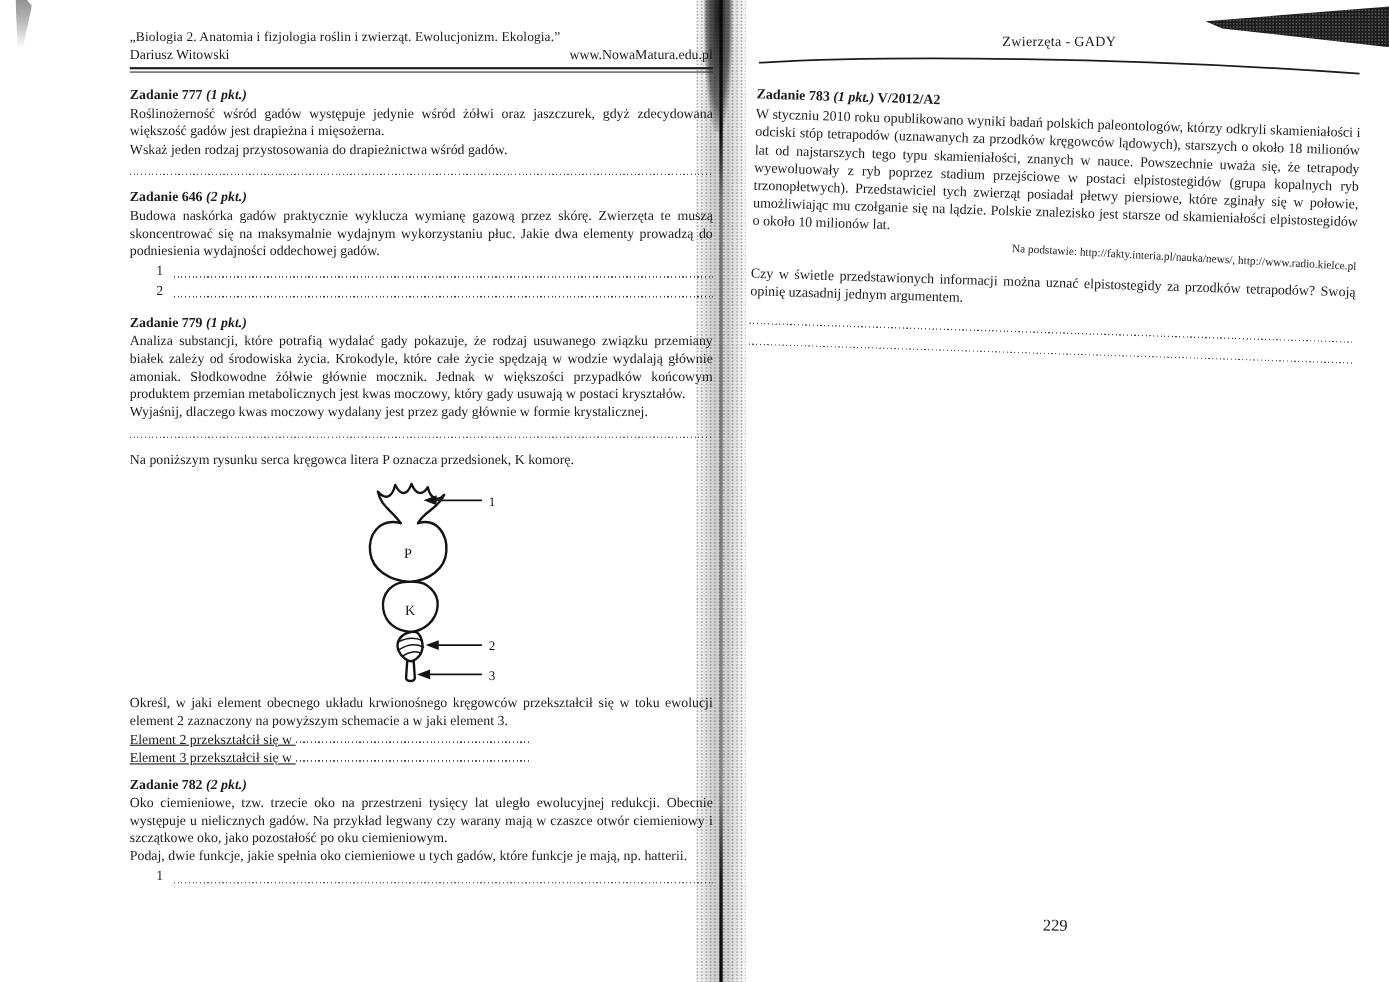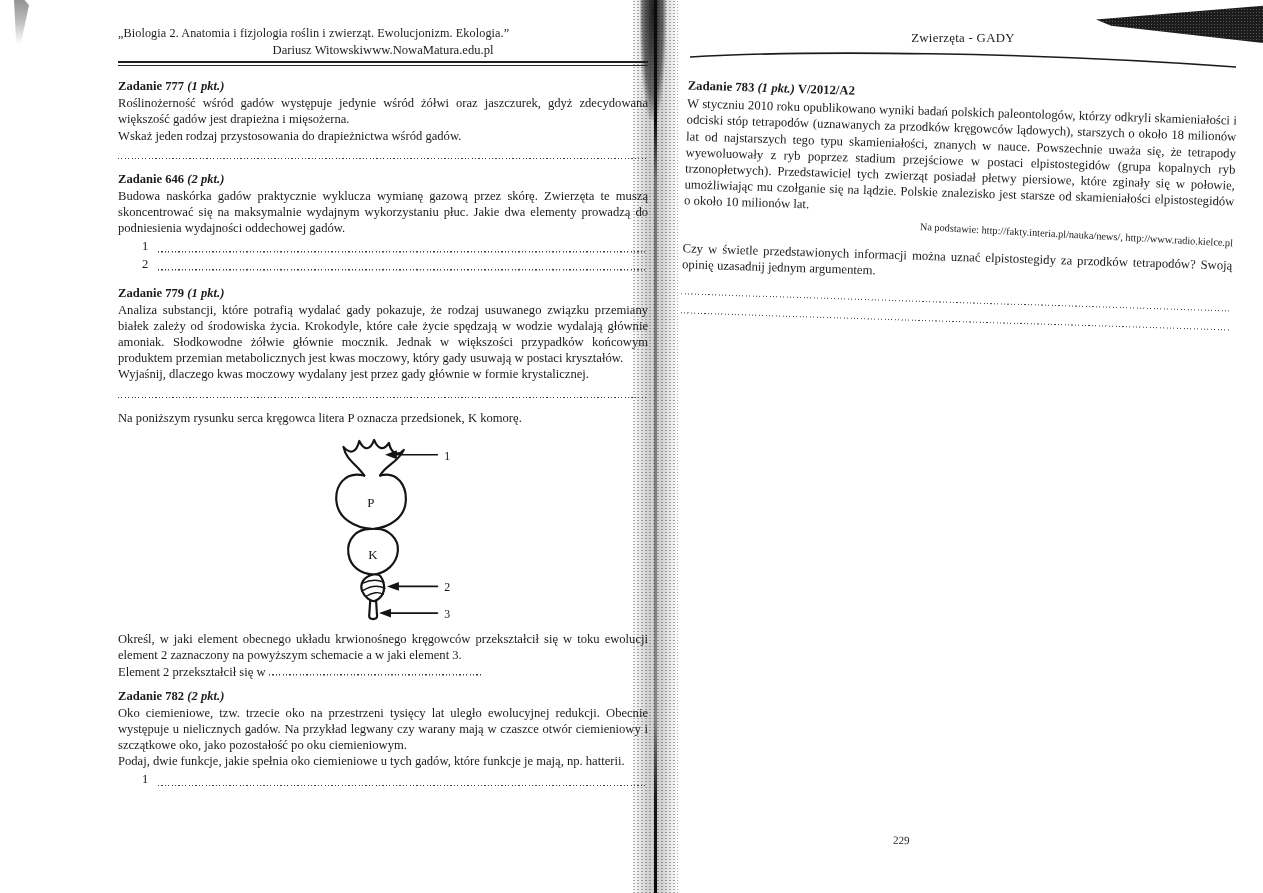--- a/index.html
+++ b/index.html
@@ -5,47 +5,47 @@
   html,body{margin:0;padding:0;}
   body{
     width:1263px;height:893px;position:relative;overflow:hidden;
     background:#ffffff;color:#1b1b1b;
     font-family:"Liberation Serif","DejaVu Serif",serif;
   }
   .page{position:absolute;}
   
   #left-page{left:118px;top:26px;width:530px;font-size:12.6px;line-height:15.9px;}
   .hdr-title{text-align:left;font-size:12.2px;letter-spacing:.1px;}
-  .hdr-row{display:flex;justify-content:center;align-items:flex-end;margin-top:1px;}
+  .hdr-row{display:flex;justify-content:space-between;align-items:flex-end;margin-top:1px;}
   .hdr-rule{border-top:2.6px solid #1f1f1f;border-bottom:1px solid #2a2a2a;height:2px;margin-top:2px;}
   .task{margin-top:13px;}
   .task-head{font-weight:bold;}
   .task-head .pts{font-style:italic;}
   .task p{margin:1px 0;text-align:justify;}
   .task p.noj{text-align:left;}
   .u{}
   .dl{margin:5px 0 2px;height:10px;
       background:repeating-linear-gradient(to right,#3c3c3c 0 1.1px,transparent 1.1px 3.4px) left bottom/100% 1.5px no-repeat;}
   .numline{display:flex;margin:2px 0 2px 24px;align-items:flex-end;}
   .numline .n{width:16px;}
   .numline .dl{flex:1;margin:0 0 2px;}
-  .elemline{margin:2px 0;}
+  .elemline{margin:2px 0;text-decoration:underline;}
   .dotspan{display:inline-block;width:214px;height:10px;
       background:repeating-linear-gradient(to right,#3c3c3c 0 1.1px,transparent 1.1px 3.4px) left bottom/100% 1.5px no-repeat;}
   .diagram-wrap{margin:8px 0 4px 168px;}
   
   #right-page{left:688px;top:30px;width:550px;font-size:12.7px;line-height:16.2px;}
   .rp-head{text-align:center;font-size:12.8px;letter-spacing:.3px;}
   .rp-rule{display:block;margin-top:2px;}
   #rp-body{transform:rotate(1.8deg);transform-origin:18px 0;margin-top:8px;}
   #rp-body p{margin:2px 0;text-align:justify;}
   .source{text-align:right;font-size:10.3px;margin-top:3px;transform:rotate(1.2deg);}
   .rp-dl{margin:14px 0 0;height:8px;
       background:repeating-linear-gradient(to right,#3c3c3c 0 1.1px,transparent 1.1px 3.4px) left bottom/100% 1.5px no-repeat;}
-  #right-pageno{position:absolute;left:893px;top:834px;font-size:11px;transform:rotate(1deg);}
+  #right-pageno{position:absolute;left:948px;top:834px;font-size:15px;transform:rotate(1deg);}
   
   #spine{position:absolute;left:632px;top:0;width:46px;height:893px;pointer-events:none;
      background:
        radial-gradient(circle,rgba(70,70,70,.45) .7px,transparent 1px) 0 0/4px 3px,
        linear-gradient(to right,rgba(255,255,255,0),rgba(90,90,90,.28) 35%,rgba(90,90,90,.28) 65%,rgba(255,255,255,0));}
   #spine-line{position:absolute;left:654px;top:0;width:2.5px;height:893px;pointer-events:none;
      background:linear-gradient(to bottom,#0a0a0a,#0a0a0a 120px,rgba(40,40,40,.55) 180px,rgba(60,60,60,.5) 720px,#161616 800px,#0a0a0a);}
   #spine-top-blob{position:absolute;left:640px;top:0;width:26px;height:120px;pointer-events:none;
      background:radial-gradient(ellipse at 50% 10%,rgba(10,10,10,.9),rgba(20,20,20,.55) 55%,transparent 75%);}
   #corner-wedge{position:absolute;left:1096px;top:5px;width:167px;height:40px;background:#1c1c1c;
@@ -143,20 +143,21 @@
         <text x="81" y="73" font-size="13" fill="#141414">P</text>
         <text x="82" y="125" font-size="13" fill="#141414">K</text>
         <text x="159" y="25" font-size="12" fill="#141414">1</text>
         <text x="159" y="158" font-size="12" fill="#141414">2</text>
         <text x="159" y="185" font-size="12" fill="#141414">3</text>
       </svg>
     </div>
 
     <p>Określ, w jaki element obecnego układu krwionośnego kręgowców przekształcił się w toku ewolucji element 2 zaznaczony na powyższym schemacie a w jaki element 3.</p>
     <p class="elemline"><span>Element 2 przekształcił się w </span><span class="dotspan"></span></p>
+    <p class="elemline"><span>Element 3 przekształcił się w </span><span class="dotspan"></span></p>
   </div>
 
   <div class="task" style="margin-top:8px;">
     <div class="task-head">
       <span>Zadanie 782</span>
       <span class="pts">(2 pkt.)</span>
     </div>
     <p>Oko ciemieniowe, tzw. trzecie oko na przestrzeni tysięcy lat uległo ewolucyjnej redukcji. Obecnie występuje u nielicznych gadów. Na przykład legwany czy warany mają w czaszce otwór ciemieniowy i szczątkowe oko, jako pozostałość po oku ciemieniowym.</p>
     <p class="noj"><span>Podaj, </span><span class="u">dwie funkcje,</span><span> jakie spełnia oko ciemieniowe u tych gadów, które funkcje je mają, np. hatterii.</span></p>
     <div class="numline">

